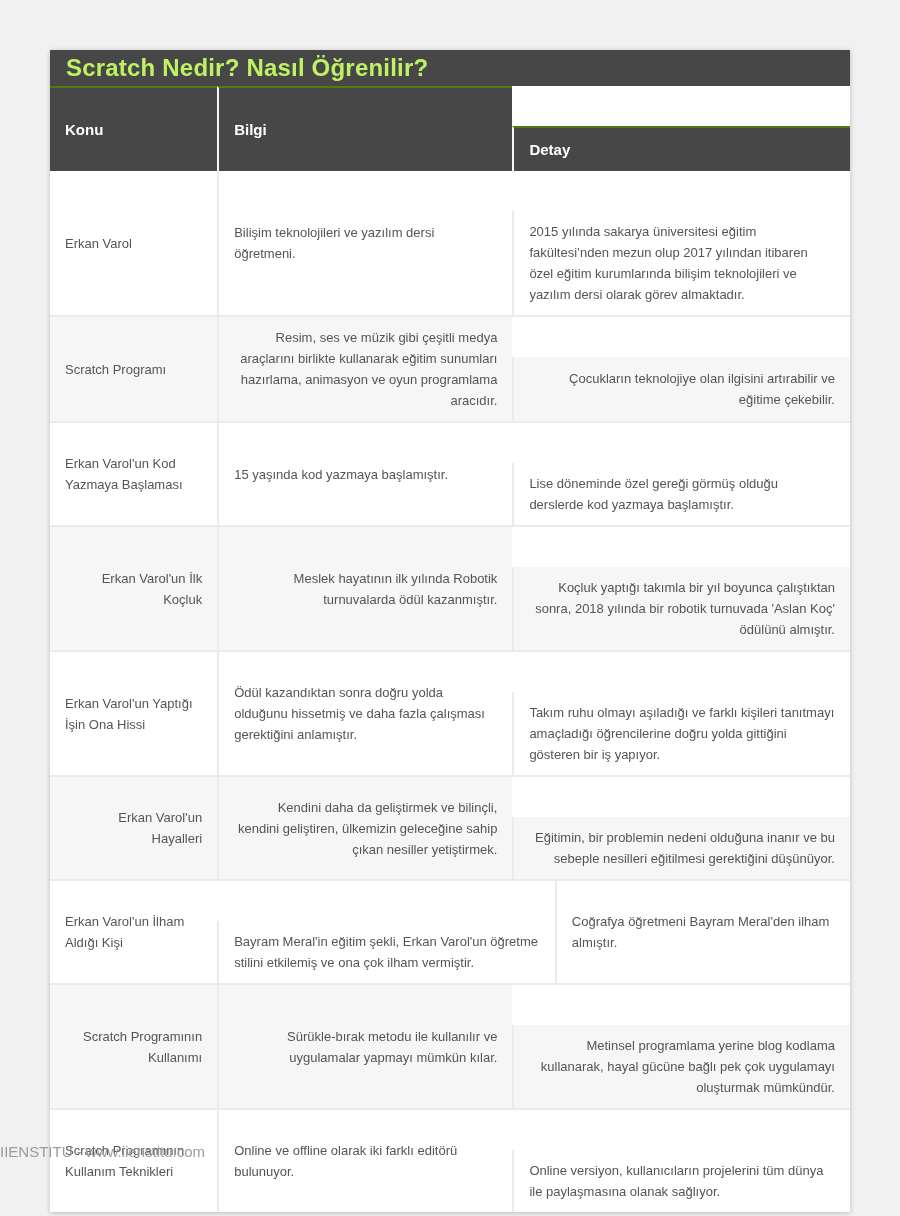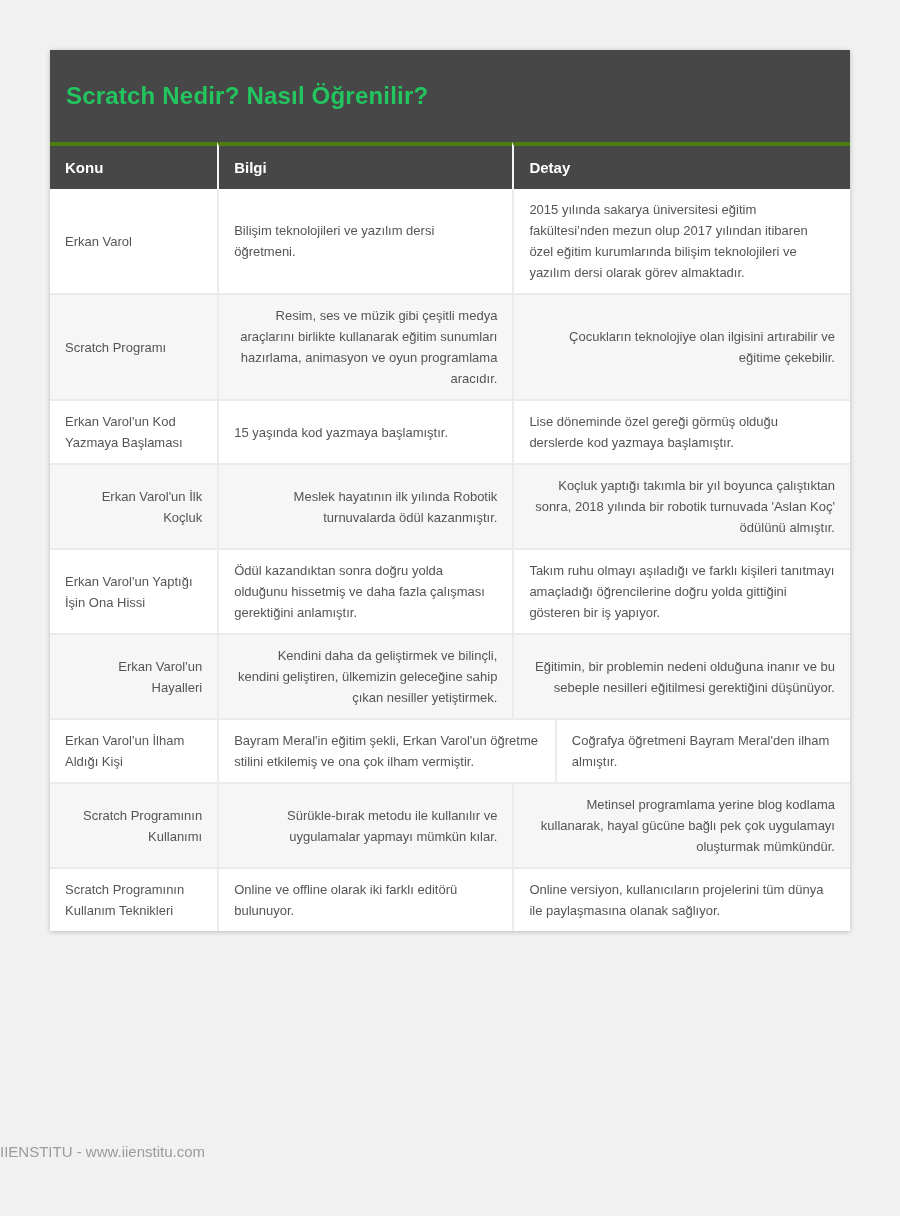--- a/index.html
+++ b/index.html
@@ -15,51 +15,51 @@
   .card {
     position: absolute;
     left: 50px;
     top: 50px;
     width: 800px;
     background: #ffffff;
     box-shadow: 0 1px 5px rgba(0,0,0,0.22);
   }
   .card-header {
     background: #474747;
-    color: #22c55e;
+    color: #bef264;
     font-size: 24px;
     font-weight: bold;
-    padding: 32px 16px;
+    padding: 4px 16px;
     letter-spacing: 0.2px;
   }
   .table { width: 100%; }
   .tr {
     display: flex;
     width: 100%;
   }
   .thead .td {
     background: #474747;
     color: #ffffff;
     font-weight: bold;
     font-size: 15px;
     padding: 11px 15px;
-    border-top: 4px solid #4d7c0f;
+    border-top: 2px solid #4d7c0f;
   }
   .thead .td + .td { border-left: 2px solid #f5f5f5; }
   .td {
     font-size: 13px;
     line-height: 21px;
     color: #555555;
     padding: 10px 15px;
     display: flex;
     align-items: center;
   }
   .col0 { width: 20.9%; }
   .col1 { width: 36.9%; }
-  .col2 { width: 42.2%; }
+  .col2 { width: 42.2%; margin-top: 40px; }
   .tbody .tr { border-top: 2px solid #ebebeb; }
   .tbody .tr:first-child { border-top: none; }
   .tbody .td + .td { border-left: 2px solid #ebebeb; }
   .tbody .tr.alt .td { background: #f6f6f6; text-align: right; }
   .footer {
     position: absolute;
     top: 1143px;
     left: 0;
     width: 100%;
     text-align: left;

